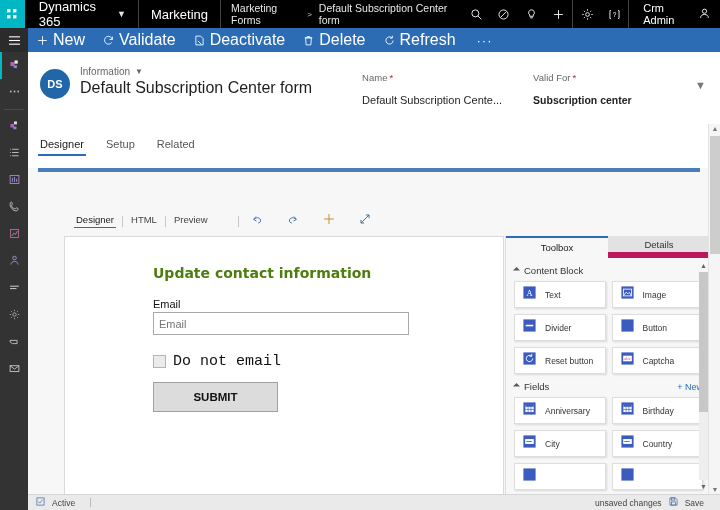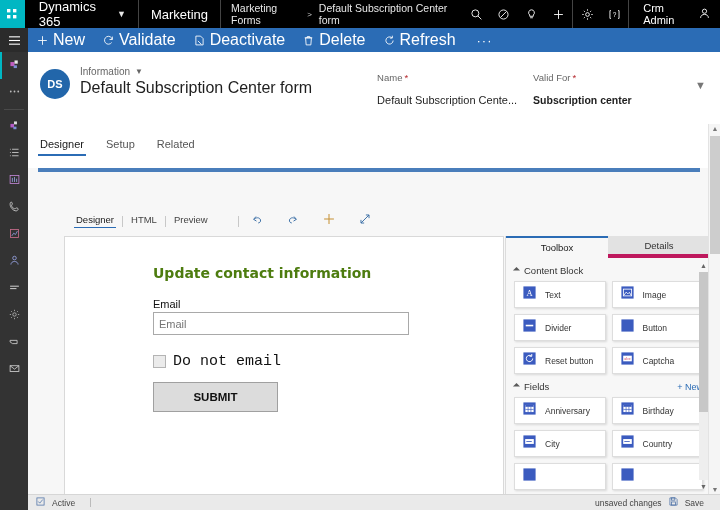--- a/index.html
+++ b/index.html
@@ -91,21 +91,21 @@
     display: flex; align-items: center; justify-content: center;
     margin: 17px 0 0 12px; flex: 0 0 30px;
   }
   .rec-titleblock { margin: 14px 0 0 10px; }
   .rec-sub {
     font-size: 10px; color: #666; display: flex; align-items: center; gap: 5px;
   }
   .rec-sub .chev { font-size: 8px; }
   .rec-title { font-size: 16px; color: #1e1e1e; margin-top: 2px; }
   .hdr-fields { display: flex; margin: 20px 0 0 auto; }
-  .hdr-field { width: 156px; }
+  .hdr-field { width: 156px; margin-left: 15px; }
   .hdr-field-label { font-size: 9.5px; color: #666; }
   .hdr-field-label .req { color: #b5282d; margin-left: 2px; }
   .hdr-field-value { font-size: 11px; color: #1e1e1e; margin-top: 11px; }
   .hdr-field.v2 .hdr-field-value { font-weight: bold; font-size: 10.5px; }
   .hdr-chev {
     margin: 27px 14px 0 6px; color: #777; font-size: 11px;
   }
 
   
   .tabs {
@@ -183,21 +183,21 @@
 
   
   .toolbox {
     position: absolute; top: 68px; left: 477px; width: 205px; height: 258px;
     background: #f2f2f2; border-left: 1px solid #dcdcdc;
   }
   .tb-tabs { display: flex; height: 22px; }
   .tb-tab {
     flex: 1; display: flex; align-items: center; justify-content: center;
     font-size: 9.5px; color: #333; background: #e2e2e2;
-    border-bottom: 4px solid #be185d;
+    border-bottom: 6px solid #be185d;
   }
   .tb-tab.active {
     background: #f7f7f7; border-top: 2px solid #2b6cb5;
     border-bottom: 1px solid #f7f7f7; color: #1a1a1a;
   }
   .tb-scroll {
     position: absolute; top: 22px; left: 0; width: 205px; height: 236px;
     background: #f7f7f7; overflow: hidden;
   }
   .tb-section-hd {

